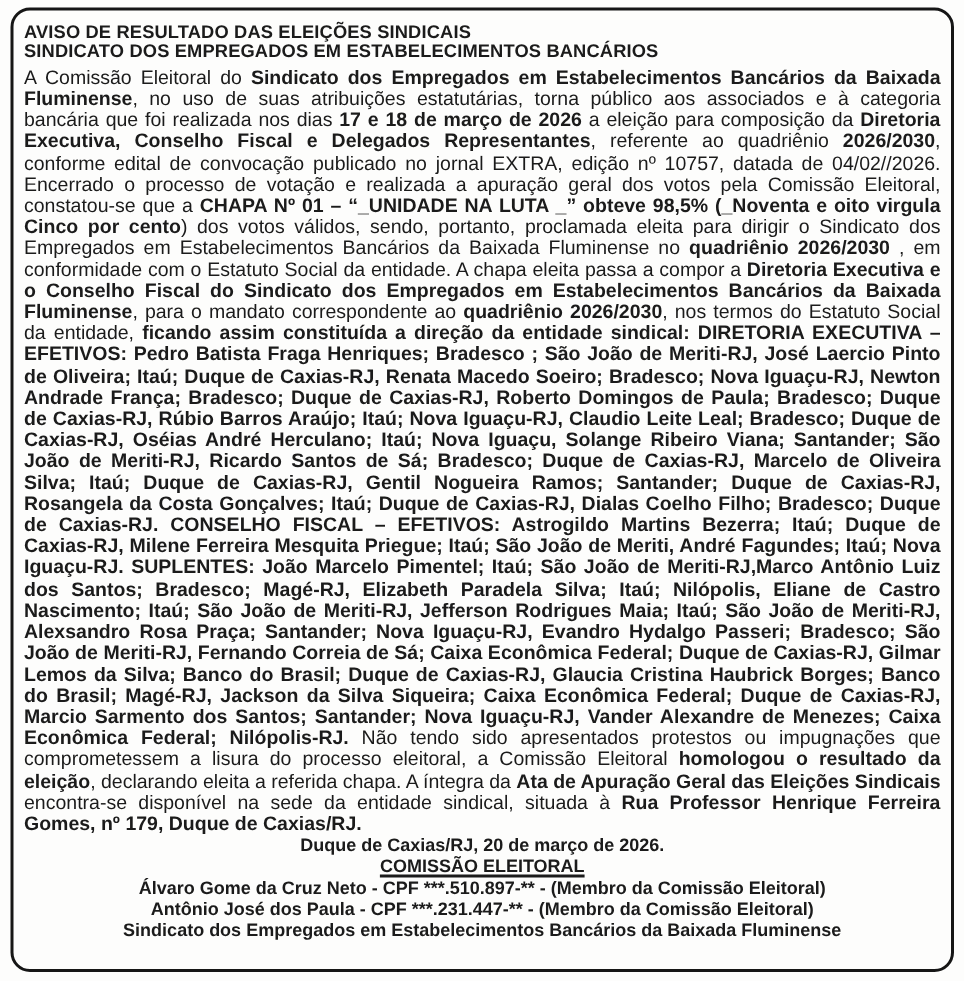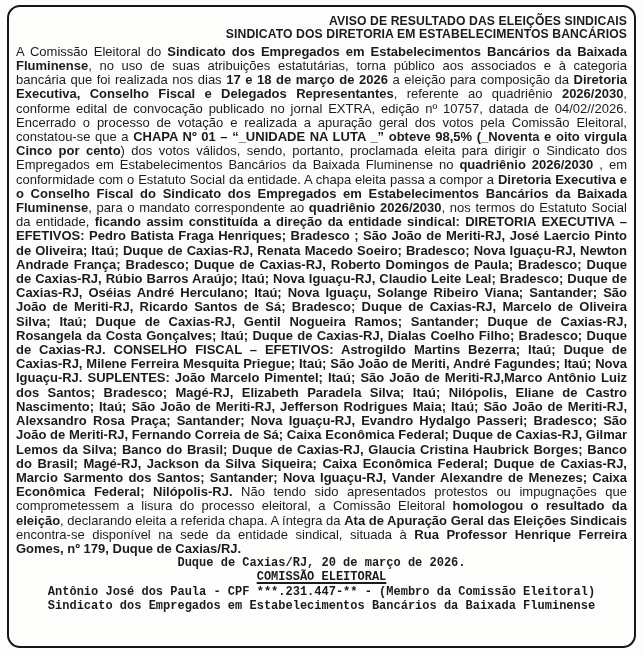--- a/index.html
+++ b/index.html
@@ -20,61 +20,61 @@
   .doc {
     box-sizing: border-box;
     width: 100%;
     height: 100%;
     border: 2.5px solid #161616;
     border-radius: 13px;
     padding: 8px 7px 4px 7px;
     overflow: hidden;
   }
   .title-block {
-    text-align: right;
+    text-align: left;
     font-weight: bold;
     font-size: 12.2px;
     line-height: 13.4px;
     letter-spacing: 0.1px;
   }
   .body-par {
     margin: 3px 0 0 0;
     text-align: justify;
     font-size: 13px;
     line-height: 14.2px;
   }
   .body-par .b { font-weight: bold; }
   .body-par .r { font-weight: normal; }
   .footer-line {
     text-align: center;
     font-weight: bold;
     font-size: 12px;
     line-height: 14.2px;
-    font-family: Liberation Mono, monospace;
   }
   .footer-heading {
     text-decoration: underline;
     text-decoration-thickness: 1.5px;
     text-underline-offset: 2px;
   }
 </style>
 </head>
 <body>
 
 <div class="page">
   <div class="doc">
 
     <div class="title-block">
       <div>AVISO DE RESULTADO DAS ELEIÇÕES SINDICAIS</div>
-      <div>SINDICATO DOS DIRETORIA EM ESTABELECIMENTOS BANCÁRIOS</div>
+      <div>SINDICATO DOS EMPREGADOS EM ESTABELECIMENTOS BANCÁRIOS</div>
     </div>
 
     <p class="body-par"><span class="r">A Comissão Eleitoral do </span><span class="b">Sindicato dos Empregados em Estabelecimentos Bancários da Baixada Fluminense</span><span class="r">, no uso de suas atribuições estatutárias, torna público aos associados e à categoria bancária que foi realizada nos dias </span><span class="b">17 e 18 de março de 2026</span><span class="r"> a eleição para composição da </span><span class="b">Diretoria Executiva, Conselho Fiscal e Delegados Representantes</span><span class="r">, referente ao quadriênio </span><span class="b">2026/2030</span><span class="r">, conforme edital de convocação publicado no jornal EXTRA, edição nº 10757, datada de 04/02//2026. Encerrado o processo de votação e realizada a apuração geral dos votos pela Comissão Eleitoral, constatou-se que a </span><span class="b">CHAPA Nº 01 – “_UNIDADE NA LUTA _” obteve 98,5% (_Noventa e oito virgula Cinco por cento</span><span class="r">) dos votos válidos, sendo, portanto, proclamada eleita para dirigir o Sindicato dos Empregados em Estabelecimentos Bancários da Baixada Fluminense no </span><span class="b">quadriênio 2026/2030</span><span class="r"> , em conformidade com o Estatuto Social da entidade. A chapa eleita passa a compor a </span><span class="b">Diretoria Executiva e o Conselho Fiscal do Sindicato dos Empregados em Estabelecimentos Bancários da Baixada Fluminense</span><span class="r">, para o mandato correspondente ao </span><span class="b">quadriênio 2026/2030</span><span class="r">, nos termos do Estatuto Social da entidade, </span><span class="b">ficando assim constituída a direção da entidade sindical: DIRETORIA EXECUTIVA – EFETIVOS: Pedro Batista Fraga Henriques; Bradesco ; São João de Meriti-RJ, José Laercio Pinto de Oliveira; Itaú; Duque de Caxias-RJ, Renata Macedo Soeiro; Bradesco; Nova Iguaçu-RJ, Newton Andrade França; Bradesco; Duque de Caxias-RJ, Roberto Domingos de Paula; Bradesco; Duque de Caxias-RJ, Rúbio Barros Araújo; Itaú; Nova Iguaçu-RJ, Claudio Leite Leal; Bradesco; Duque de Caxias-RJ, Oséias André Herculano; Itaú; Nova Iguaçu, Solange Ribeiro Viana; Santander; São João de Meriti-RJ, Ricardo Santos de Sá; Bradesco; Duque de Caxias-RJ, Marcelo de Oliveira Silva; Itaú; Duque de Caxias-RJ, Gentil Nogueira Ramos; Santander; Duque de Caxias-RJ, Rosangela da Costa Gonçalves; Itaú; Duque de Caxias-RJ, Dialas Coelho Filho; Bradesco; Duque de Caxias-RJ. CONSELHO FISCAL – EFETIVOS: Astrogildo Martins Bezerra; Itaú; Duque de Caxias-RJ, Milene Ferreira Mesquita Priegue; Itaú; São João de Meriti, André Fagundes; Itaú; Nova Iguaçu-RJ. SUPLENTES: João Marcelo Pimentel; Itaú; São João de Meriti-RJ,Marco Antônio Luiz dos Santos; Bradesco; Magé-RJ, Elizabeth Paradela Silva; Itaú; Nilópolis, Eliane de Castro Nascimento; Itaú; São João de Meriti-RJ, Jefferson Rodrigues Maia; Itaú; São João de Meriti-RJ, Alexsandro Rosa Praça; Santander; Nova Iguaçu-RJ, Evandro Hydalgo Passeri; Bradesco; São João de Meriti-RJ, Fernando Correia de Sá; Caixa Econômica Federal; Duque de Caxias-RJ, Gilmar Lemos da Silva; Banco do Brasil; Duque de Caxias-RJ, Glaucia Cristina Haubrick Borges; Banco do Brasil; Magé-RJ, Jackson da Silva Siqueira; Caixa Econômica Federal; Duque de Caxias-RJ, Marcio Sarmento dos Santos; Santander; Nova Iguaçu-RJ, Vander Alexandre de Menezes; Caixa Econômica Federal; Nilópolis-RJ.</span><span class="r"> Não tendo sido apresentados protestos ou impugnações que comprometessem a lisura do processo eleitoral, a Comissão Eleitoral </span><span class="b">homologou o resultado da eleição</span><span class="r">, declarando eleita a referida chapa. A íntegra da </span><span class="b">Ata de Apuração Geral das Eleições Sindicais</span><span class="r"> encontra-se disponível na sede da entidade sindical, situada à </span><span class="b">Rua Professor Henrique Ferreira Gomes, nº 179, Duque de Caxias/RJ.</span></p>
 
     <div class="footer-line">Duque de Caxias/RJ, 20 de março de 2026.</div>
     <div class="footer-line">
       <span class="footer-heading">COMISSÃO ELEITORAL</span>
     </div>
+    <div class="footer-line">Álvaro Gome da Cruz Neto - CPF ***.510.897-** - (Membro da Comissão Eleitoral)</div>
     <div class="footer-line">Antônio José dos Paula - CPF ***.231.447-** - (Membro da Comissão Eleitoral)</div>
     <div class="footer-line">Sindicato dos Empregados em Estabelecimentos Bancários da Baixada Fluminense</div>
 
   </div>
 </div>
 
 </body></html>

